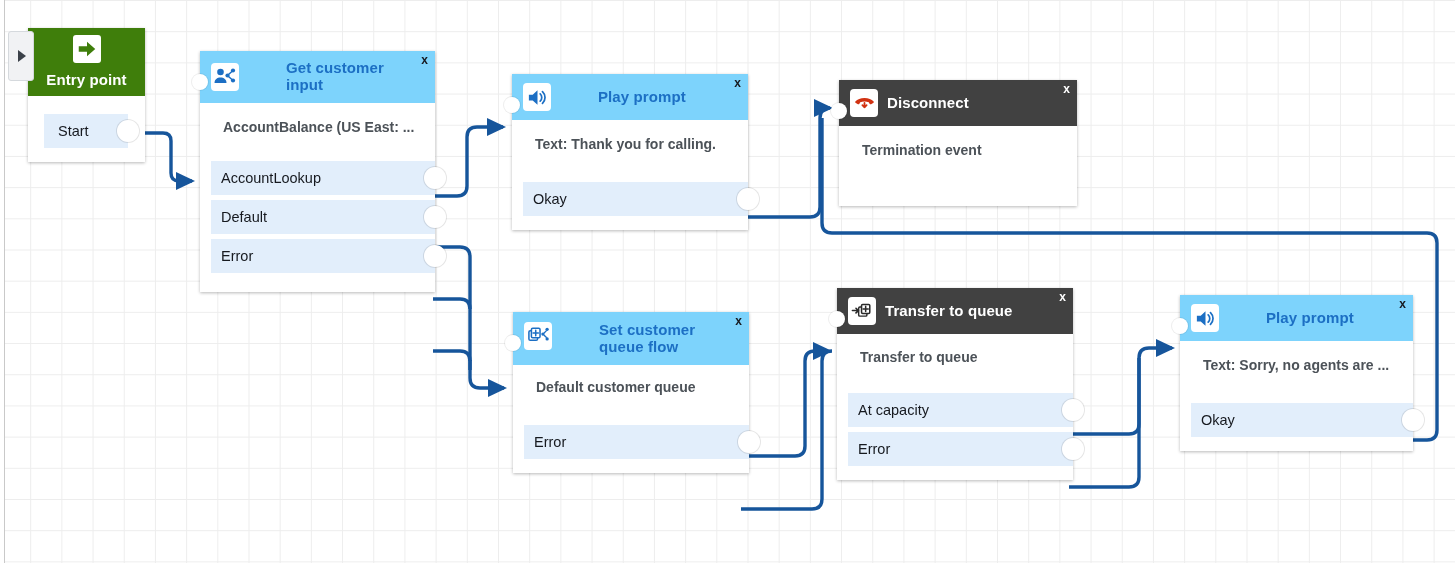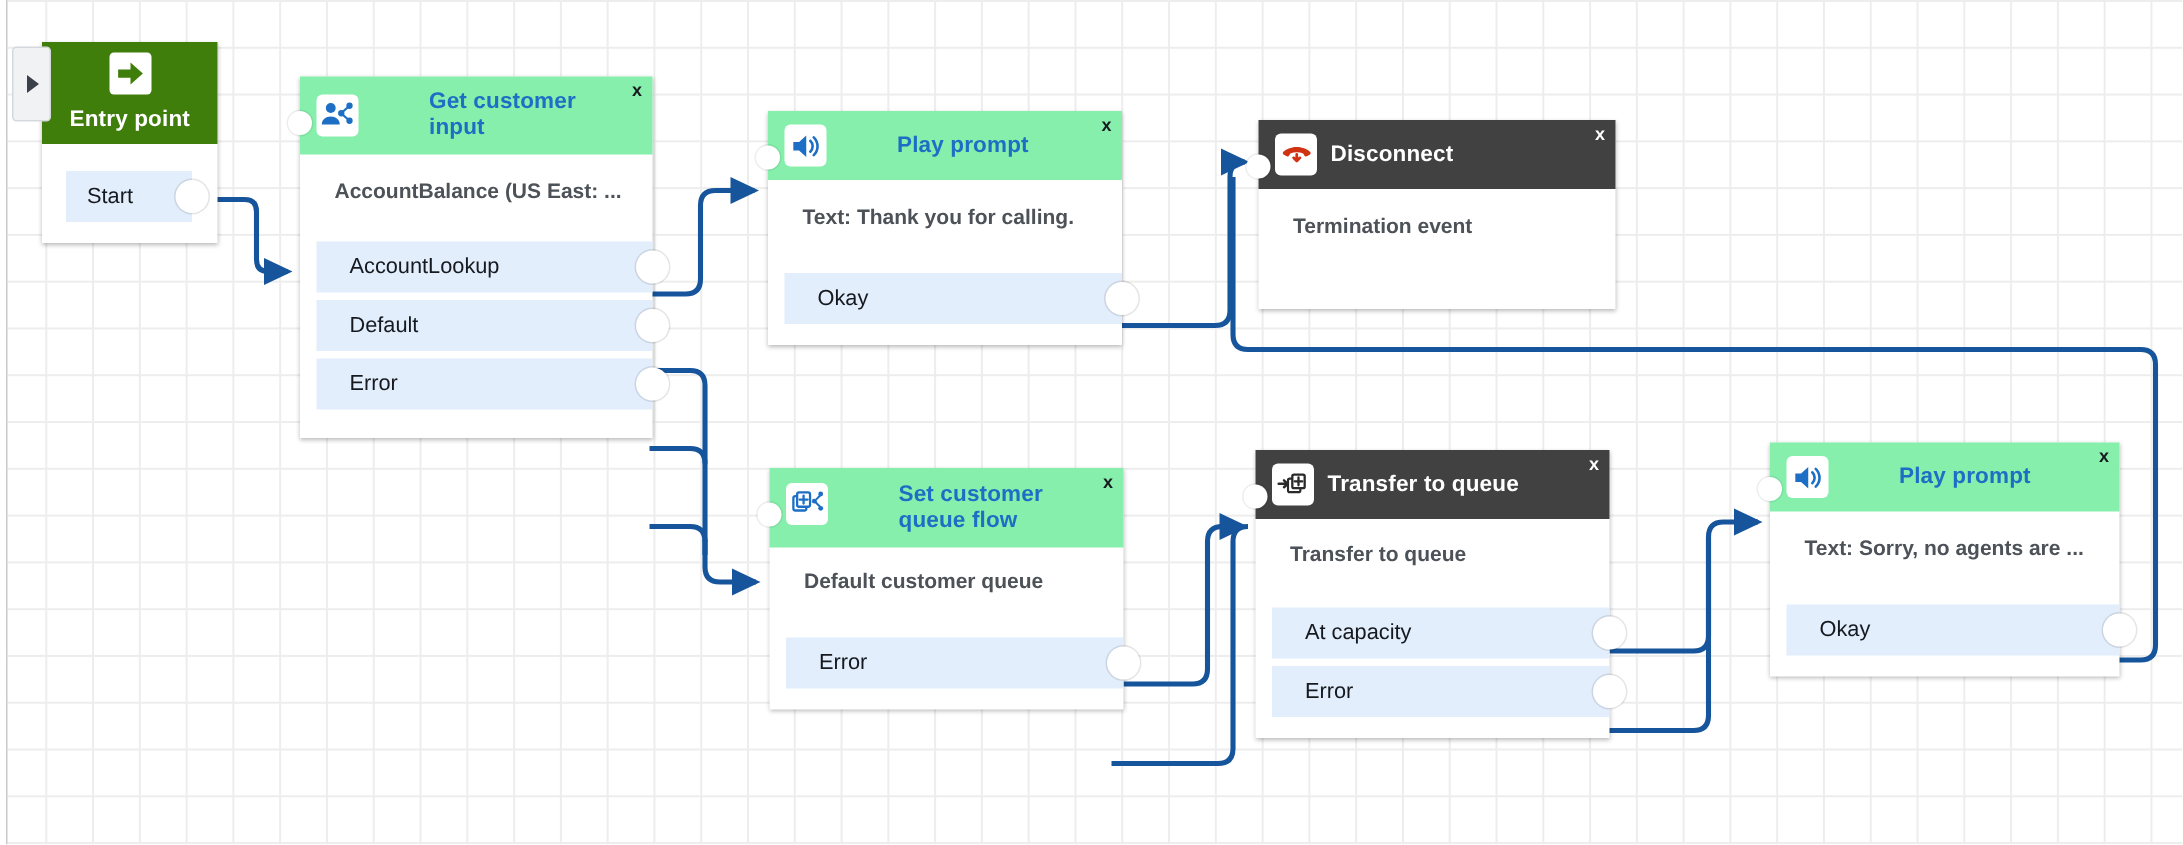--- a/index.html
+++ b/index.html
@@ -37,21 +37,21 @@
     background:#ffffff;
     box-shadow:0 1px 3px rgba(0,0,0,.28);
     font-size:13.5px;
   }
   .node .hdr {
     position:relative;
     display:flex; align-items:center; gap:9px;
     padding:9px 10px 9px 11px;
     min-height:45px;
   }
-  .node.light .hdr { background:#86efac;gap:47px; }
+  .node.light .hdr { background:#7dd3fc;gap:47px; }
   .node.dark  .hdr { background:#414141; }
   .node.green .hdr { background:#3f7e0b; }
 
   .hdr .title { font-size:15px; font-weight:bold; line-height:1.12; letter-spacing:.1px; }
   .node.light .hdr .title { color:#1c6fc4; }
   .node.dark  .hdr .title { color:#ffffff; }
   .node.green .hdr .title { color:#ffffff; }
 
   .hdr .close {
     position:absolute; top:3px; right:7px;
@@ -78,21 +78,21 @@
   .port {
     position:relative;
     margin:0 0 5px 11px;
     height:34px;
     background:#e2eefb;
     display:flex; align-items:center;
     cursor:pointer;
   }
   .port:last-child { margin-bottom:0; }
   .port .plabel {
-    padding-left:22px; font-size:14.5px; color:#16191f; white-space:nowrap;
+    padding-left:10px; font-size:14.5px; color:#16191f; white-space:nowrap;
   }
   .port .knob {
     position:absolute; right:-11px; top:50%; transform:translateY(-50%);
     width:22px; height:22px; border-radius:50%;
     background:#ffffff; box-shadow:0 0 0 1px rgba(0,0,0,.10);
   }
   .ports-wrap { padding-bottom:14px; }
 
   
   .in-nub {
@@ -114,21 +114,21 @@
     background:#f1f2f4; border:1px solid #d5d9dd; border-radius:3px;
     display:flex; align-items:center; justify-content:center;
     z-index:30; cursor:pointer;
   }
 
   
   #get-customer-input { left:200px; top:51px;  width:235px; }
   #play-prompt-1      { left:512px; top:74px;  width:236px; }
   #disconnect         { left:839px; top:80px;  width:238px; }
   #set-queue-flow     { left:513px; top:312px; width:236px; }
-  #transfer-to-queue  { left:837px; top:300px; width:236px; }
+  #transfer-to-queue  { left:837px; top:288px; width:236px; }
   #play-prompt-2      { left:1180px;top:295px; width:233px; }
 
   #get-customer-input .subtitle { padding-top:16px; }
   #get-customer-input .body-pad { height:22px; }
   #get-customer-input .port { margin-bottom:5px; }
 
   #set-queue-flow .hdr { min-height:50px; align-items:flex-start; padding-top:10px; }
   #set-queue-flow .hdr .title { max-width:148px; white-space:normal; }
   #set-queue-flow .subtitle { }
   #set-queue-flow .body-pad { height:26px; }

